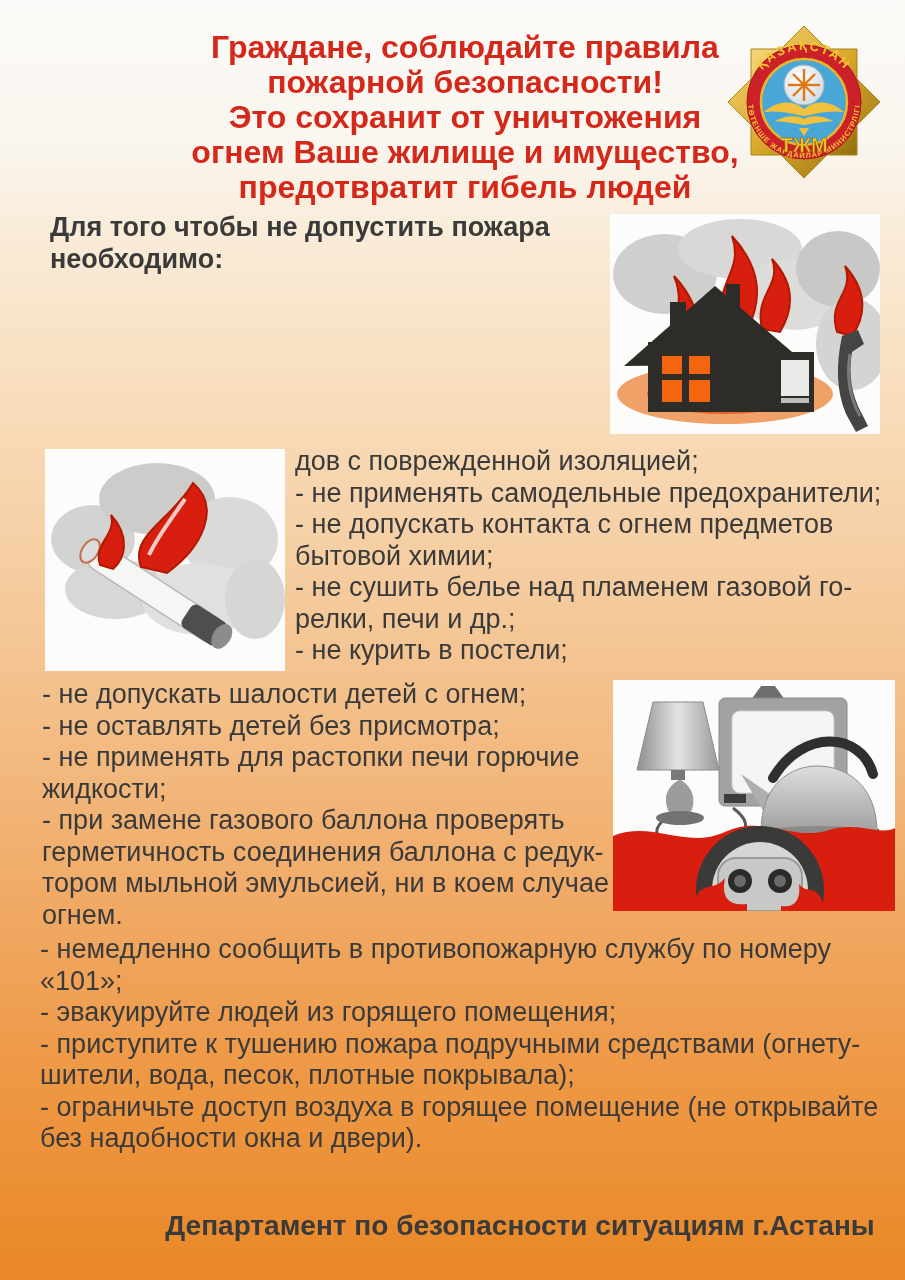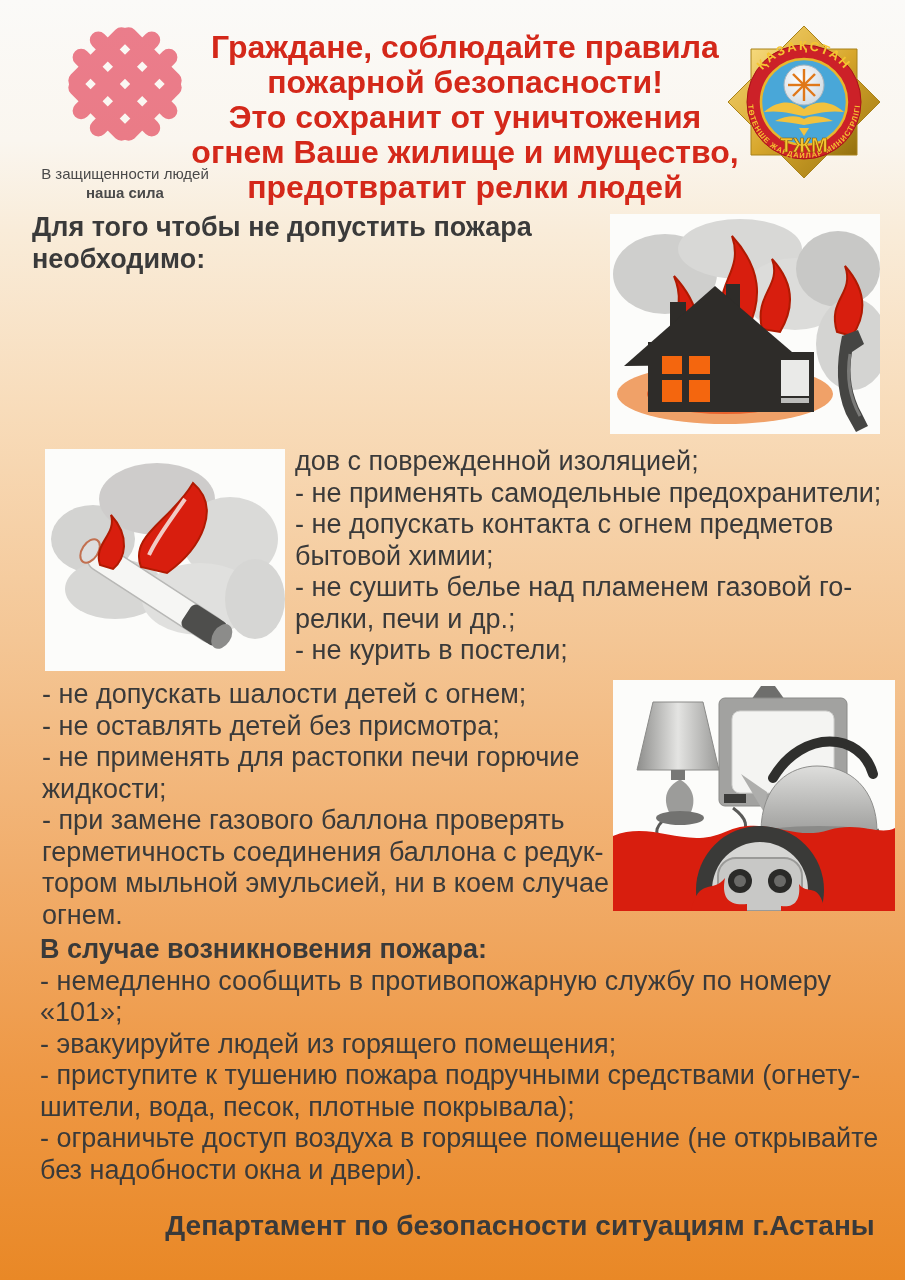--- a/index.html
+++ b/index.html
@@ -23,63 +23,45 @@
   }
   .logo-wrap{left:30px;top:16px;width:190px;text-align:center;}
   .logo-tagline{font-size:15px;line-height:19px;color:#4a4a4a;margin-top:4px;}
   .logo-tagline .b{font-weight:bold;}
   .emblem-wrap{left:726px;top:24px;width:156px;height:156px;}
   .txt{
     color:#3a3a3a;
     font-size:27px;line-height:31.5px;
   }
   .txt .hd{font-weight:bold;}
-  .blockA{left:32px;top:212px;width:580px;}
+  .blockA{left:50px;top:212px;width:580px;}
   .blockB{left:295px;top:446px;width:612px;}
   .blockC{left:42px;top:679px;width:580px;}
   .blockD{left:40px;top:934px;width:865px;}
   .illus{background:#fcfcfa;}
   .imgA{left:610px;top:214px;width:270px;height:220px;}
   .imgB{left:45px;top:449px;width:240px;height:222px;}
   .imgC{left:613px;top:680px;width:282px;height:231px;}
   .footer{
     left:165px;top:1210px;width:710px;
     text-align:center;font-weight:bold;
     font-size:28px;color:#3a3a3a;
   }
 </style>
 </head>
 <body>
 
 <div class="poster">
 
-  <div class="abs logo-wrap">
-    <svg width="150" height="140" viewBox="0 0 150 140">
-      <g stroke="#ef8090" stroke-width="17" stroke-linecap="round" style="mix-blend-mode:multiply">
-        <line x1="26.8" y1="64.4" x2="71.4" y2="19.8"></line>
-        <line x1="31.1" y1="94.7" x2="101.7" y2="24.1"></line>
-        <line x1="48.3" y1="111.9" x2="118.9" y2="41.3"></line>
-        <line x1="78.6" y1="116.2" x2="123.2" y2="71.6"></line>
-        <line x1="26.8" y1="71.6" x2="71.4" y2="116.2"></line>
-        <line x1="31.1" y1="41.3" x2="101.7" y2="111.9"></line>
-        <line x1="48.3" y1="24.1" x2="118.9" y2="94.7"></line>
-        <line x1="78.6" y1="19.8" x2="123.2" y2="64.4"></line>
-      </g>
-    </svg>
-    <div class="logo-tagline">
-      <div>В защищенности людей</div>
-      <div class="b">наша сила</div>
-    </div>
-  </div>
 
   <div class="abs title pre">Граждане, соблюдайте правила
 пожарной безопасности!
 Это сохранит от уничтожения
 огнем Ваше жилище и имущество,
-предотвратит релки людей</div>
+предотвратит гибель людей</div>
 
   <div class="abs emblem-wrap">
     <svg width="156" height="156" viewBox="0 0 156 156">
       <defs>
         <linearGradient id="gold" x1="0" y1="0" x2="1" y2="1">
           <stop offset="0" stop-color="#f6d97c"></stop>
             <stop offset="0.5" stop-color="#d8a72c"></stop>
             <stop offset="1" stop-color="#93700e"></stop>
         </linearGradient>
         <radialGradient id="sphere" cx="0.4" cy="0.35" r="0.9">
@@ -247,21 +229,20 @@
         <circle cx="127" cy="201" r="6" fill="#6a6a68"></circle>
         <circle cx="167" cy="201" r="12" fill="#2a2a28"></circle>
         <circle cx="167" cy="201" r="6" fill="#6a6a68"></circle>
       </g>
       <path d="M78,231 C86,196 100,214 112,198 C108,218 116,226 134,224 L134,231 Z" fill="#d81e0e"></path>
       <path d="M212,231 C206,200 194,216 186,204 C188,222 180,228 168,226 L168,231 Z" fill="#d81e0e"></path>
     </svg>
   </div>
 
   <div class="abs txt blockD">
-    <div class="hd">В случае возникновения пожара:</div>
     <div class="pre">- немедленно сообщить в противопожарную службу по номеру
 «101»;
 - эвакуируйте людей из горящего помещения;
 - приступите к тушению пожара подручными средствами (огнету-
 шители, вода, песок, плотные покрывала);
 - ограничьте доступ воздуха в горящее помещение (не открывайте
 без надобности окна и двери).</div>
   </div>
 
   <div class="abs footer">Департамент по безопасности ситуациям г.Астаны</div>

